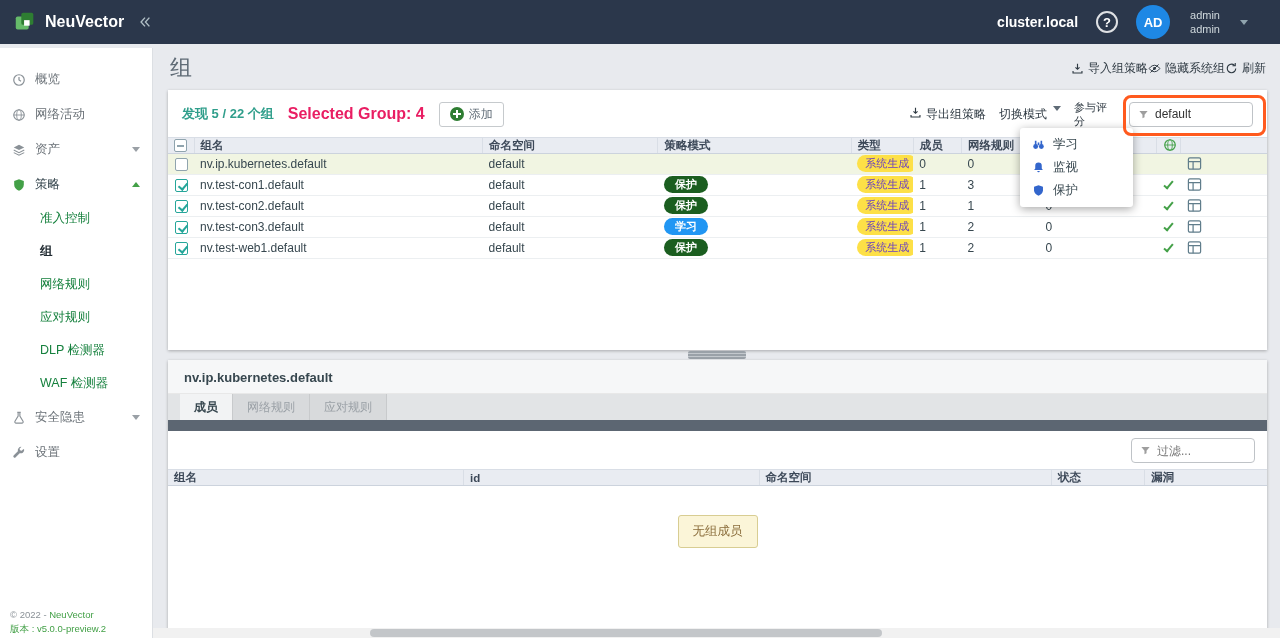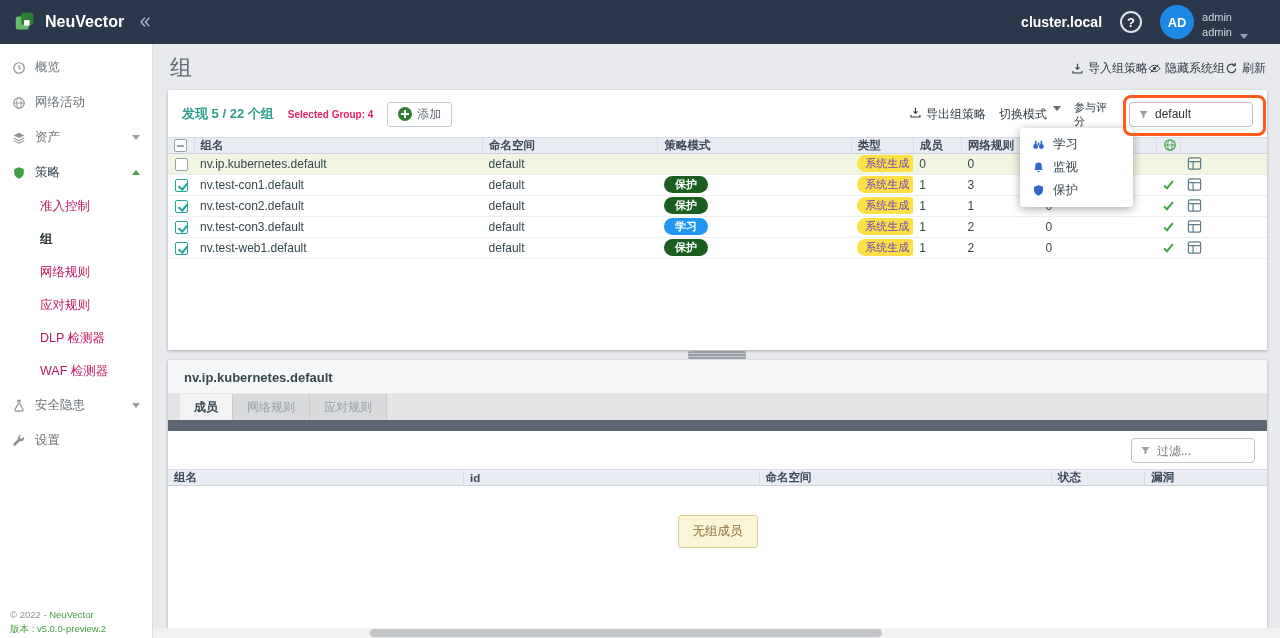--- a/index.html
+++ b/index.html
@@ -9,57 +9,57 @@
   
   .topbar{position:absolute;top:0;left:0;right:0;height:44px;background:#2b374b;
     display:flex;align-items:center;color:#fff;z-index:20}
   .brand{display:flex;align-items:center;gap:8px;padding-left:13px}
   .brand-name{font-size:16px;font-weight:bold}
   .collapse-btn{margin-left:14px;display:flex;align-items:center;cursor:pointer}
   .topbar-right{margin-left:auto;display:flex;align-items:center;gap:18px;padding-right:32px}
   .cluster{font-size:14px;font-weight:bold}
   .help-circle{width:22px;height:22px;border:2px solid rgba(255,255,255,.85);border-radius:50%;
     display:flex;align-items:center;justify-content:center;font-size:13px;font-weight:bold;cursor:pointer}
-  .user-area{display:flex;align-items:flex-end;gap:8px;cursor:pointer}
+  .user-area{display:flex;align-items:center;gap:20px;cursor:pointer}
   .avatar{width:34px;height:34px;border-radius:50%;background:#1e88e5;display:flex;
     align-items:center;justify-content:center;font-size:13px;font-weight:bold}
   .user-block{font-size:11px;color:#cfd8dc;line-height:1.3}
   .caret{display:inline-block;width:0;height:0;border-left:4px solid transparent;
     border-right:4px solid transparent;border-top:5px solid currentColor}
   .caret.up{border-top:none;border-bottom:5px solid currentColor}
   .user-area .caret{color:#90a4ae}
 
   
-  .sidebar{position:absolute;top:36px;left:0;width:153px;bottom:0;background:#fff;
+  .sidebar{position:absolute;top:48px;left:0;width:153px;bottom:0;background:#fff;
     border-right:1px solid #dcdfe3;z-index:10;padding-top:14px}
   .nav-item{display:flex;align-items:center;gap:9px;padding:9px 12px;font-size:12.5px;color:#6b7278;cursor:pointer}
   .nav-item .si{width:14px;height:14px;color:#8a9197;flex:none}
   .nav-item .caret{margin-left:auto;color:#9aa0a6}
   .nav-item.policy .si{color:#43a047}
   .nav-item.policy{color:#37474f}
   .nav-item.policy .caret{color:#43a047}
-  .sub-item{padding:8px 12px 8px 40px;font-size:12.5px;color:#be185d;cursor:pointer}
+  .sub-item{padding:8px 12px 8px 40px;font-size:12.5px;color:#15803d;cursor:pointer}
   .sub-item.active{color:#212b32;font-weight:bold}
   .sidebar-footer{position:absolute;bottom:2px;left:10px;font-size:9.5px;color:#8a9197;line-height:1.45}
   .green-link{color:#43a047;cursor:pointer}
 
   
   .main{position:absolute;left:153px;top:44px;right:0;bottom:0}
   .page-head{display:flex;align-items:flex-start;padding:9px 14px 5px 17px}
   .page-title{font-size:22px;color:#5f6b76;font-weight:400}
   .page-actions{margin-left:auto;display:flex;align-items:center;font-size:12px;color:#2f3a43;padding-top:7px}
   .action-link{display:flex;align-items:center;gap:4px;cursor:pointer}
   .ai{width:13px;height:13px;color:#2f3a43;flex:none}
 
   
   .groups-panel{position:relative;margin:2px 13px 0 15px;height:260px;background:#fff;
     box-shadow:0 1px 3px rgba(0,0,0,.28)}
   .gp-toolbar{display:flex;align-items:center;gap:14px;padding:10px 14px 8px}
   .discovered{font-size:13px;font-weight:bold;color:#2f9e8b}
-  .selected-count{font-size:10px;font-weight:bold;color:#e91e63}
+  .selected-count{font-size:16px;font-weight:bold;color:#e91e63}
   .add-btn{display:flex;align-items:center;gap:5px;border:1px solid #c6cacd;border-radius:3px;
     padding:3px 10px;font-size:12px;color:#5f6b76;background:#fff;cursor:pointer}
   .add-plus{width:14px;height:14px;border-radius:50%;background:#2e7d32;color:#fff;flex:none;position:relative}
   .add-plus::before{content:"";position:absolute;left:3px;top:6px;width:8px;height:2px;background:#fff}
   .add-plus::after{content:"";position:absolute;left:6px;top:3px;width:2px;height:8px;background:#fff}
   .gp-right{margin-left:auto;display:flex;align-items:center;gap:13px}
   .toolbar-link{display:flex;gap:4px;font-size:12px;color:#2f3a43;cursor:pointer}
   .toolbar-link .caret{color:#5f6b76;margin-left:2px}
   .feedback{width:42px;font-size:11px;line-height:1.3;color:#2f3a43;cursor:pointer}
   .filter-box{display:flex;align-items:center;gap:6px;border:1px solid #bfc3c7;border-radius:4px;

